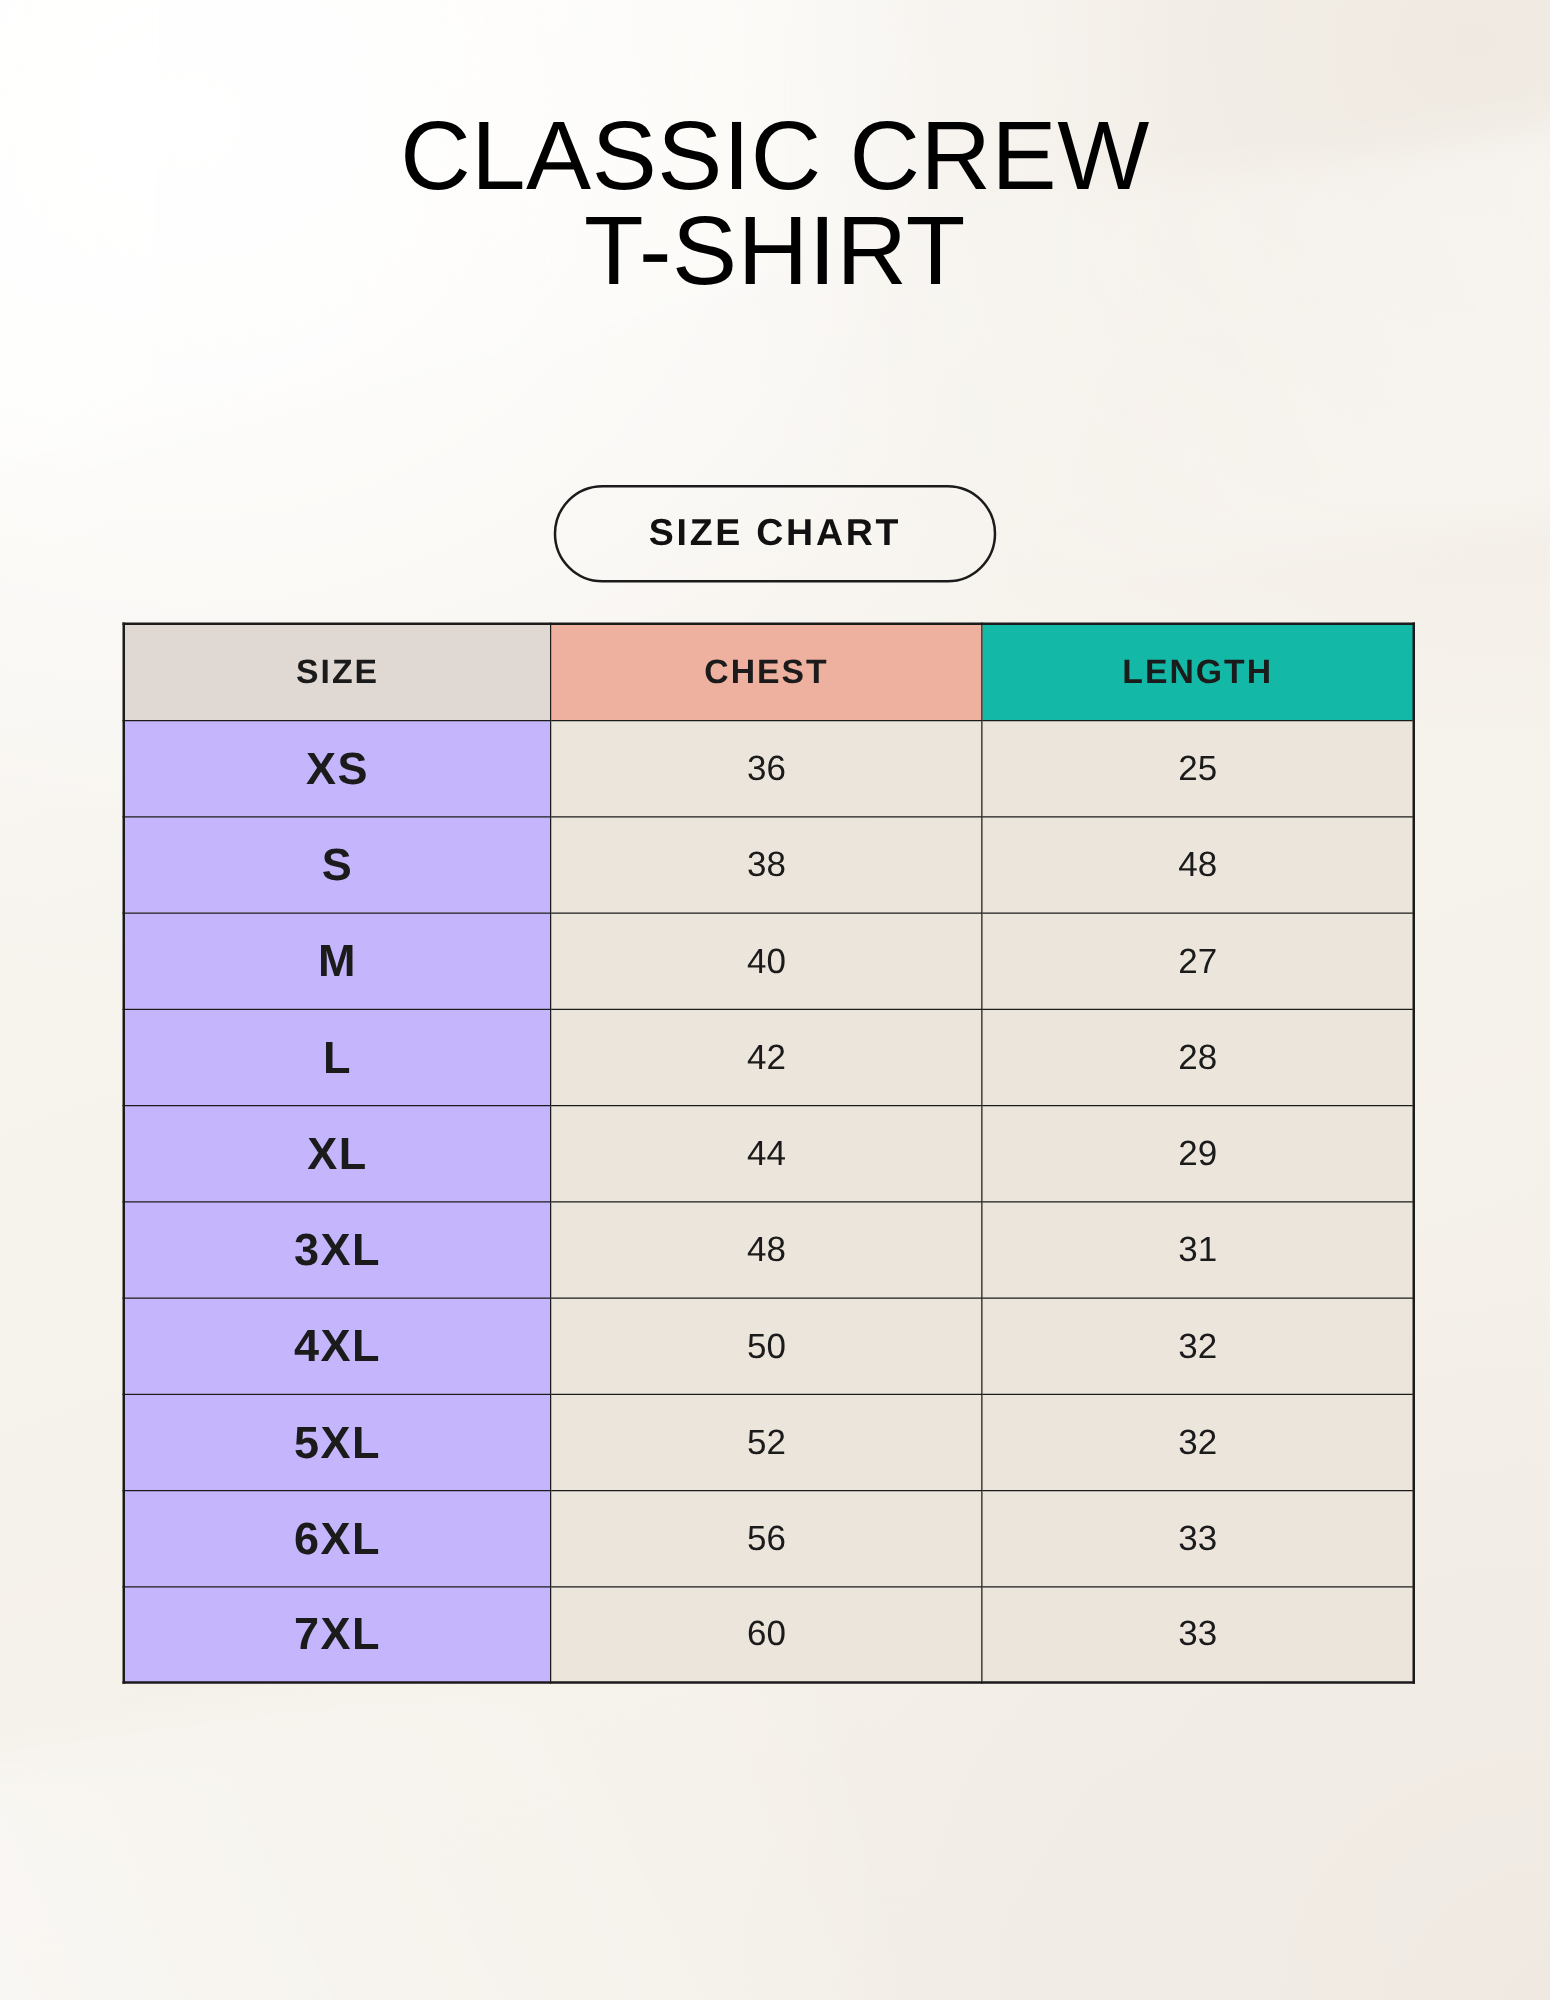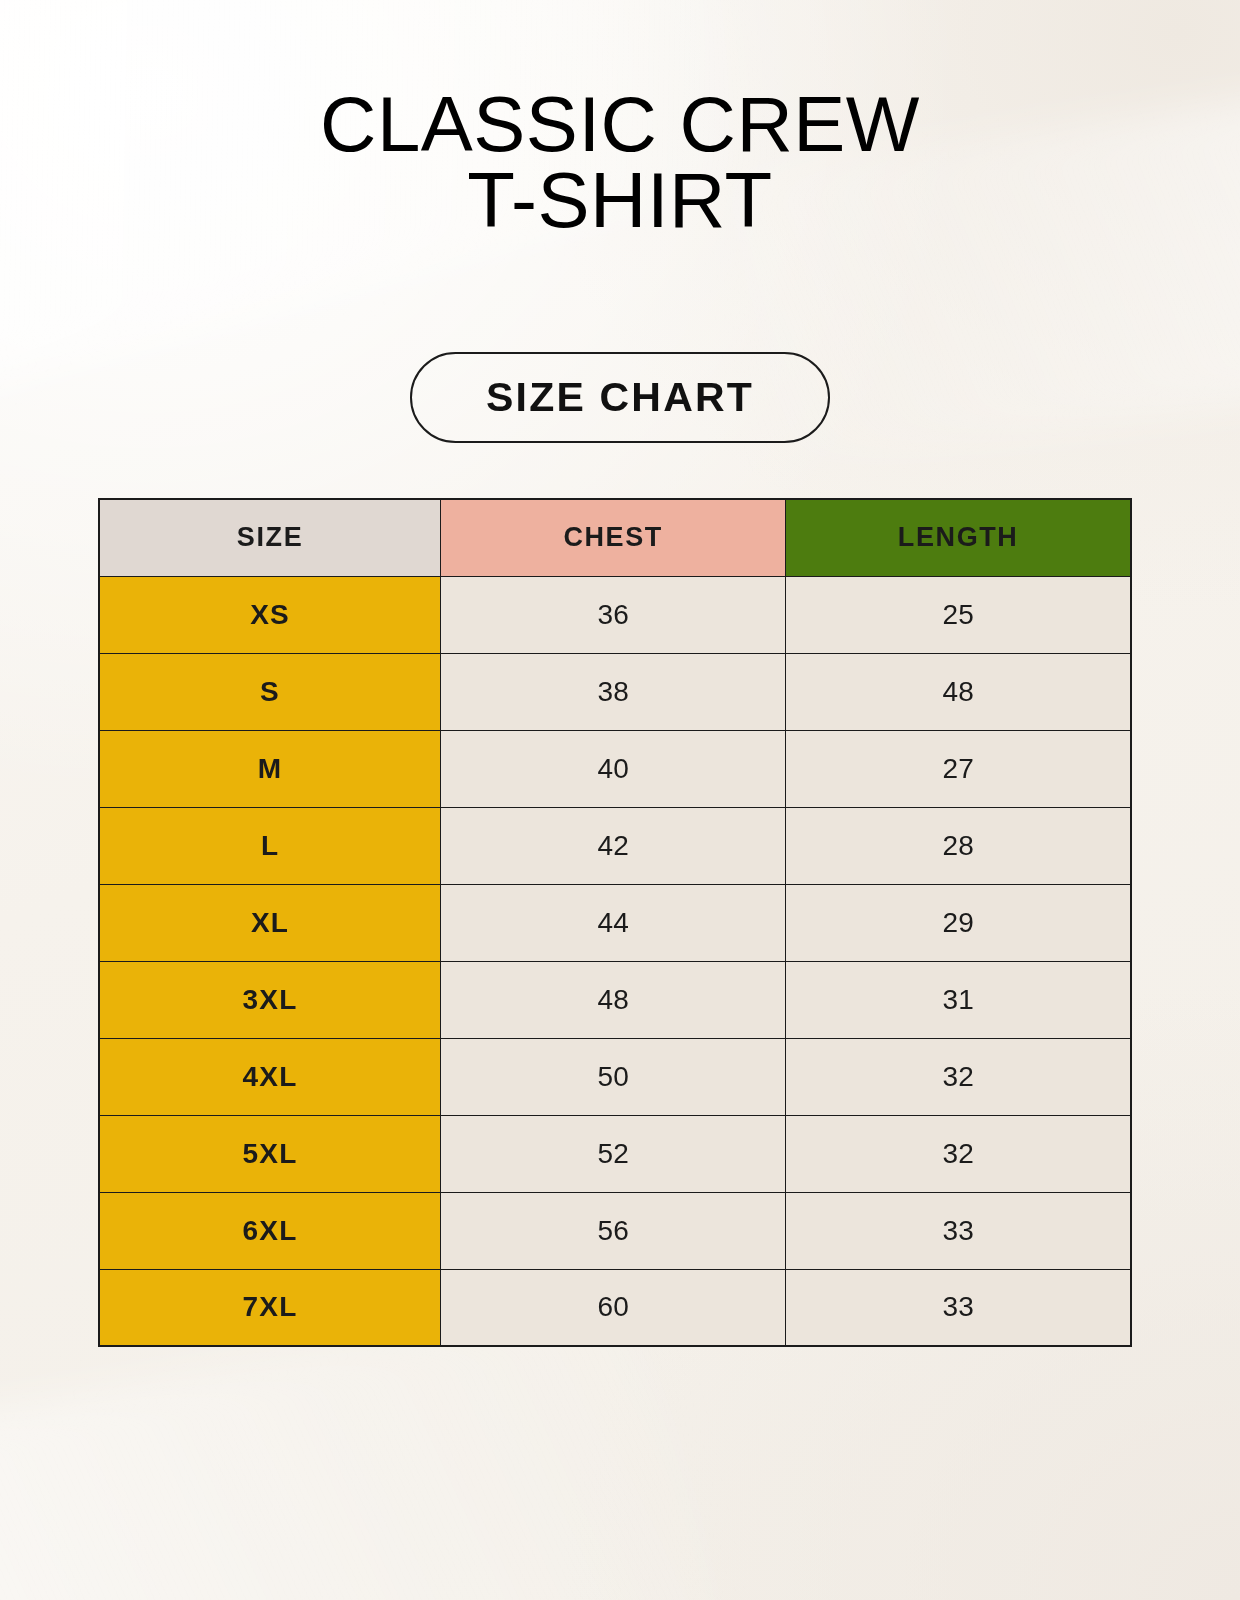--- a/index.html
+++ b/index.html
@@ -65,25 +65,26 @@
     top: 352px;
     left: 0;
     right: 0;
     display: flex;
     justify-content: center;
   }
   .badge {
     border: 2px solid #1b1b1b;
     border-radius: 48px;
     padding: 20px 74px;
-    font-size: 41px;
+    font-size: 30px;
     font-weight: 700;
     letter-spacing: 2.2px;
     color: #111111;
     background: transparent;
+    margin-top: 36px;
   }
 
   .table-wrap {
     position: absolute;
     top: 498px;
     left: 98px;
     width: 1034px;
     border-radius: 31px;
   }
 
@@ -106,27 +107,27 @@
     color: #1b1b1b;
   }
 
   thead th {
     font-size: 27px;
     font-weight: 700;
     letter-spacing: 1.6px;
   }
   thead th.h-size  { background: #e0d8d2; }
   thead th.h-chest { background: #eeb19f; }
-  thead th.h-length{ background: #4d7c0f; }
+  thead th.h-length{ background: #14b8a6; }
 
   tbody td.c-size {
-    background: #eab308;
+    background: #c4b5fd;
     font-weight: 700;
     letter-spacing: 1.2px;
-    font-size: 28px;
+    font-size: 36px;
   }
   tbody td.c-val {
     background: #ece5dc;
     font-weight: 400;
     font-size: 28px;
     text-align: center;
   }
 
   .footnote {
     position: absolute;

